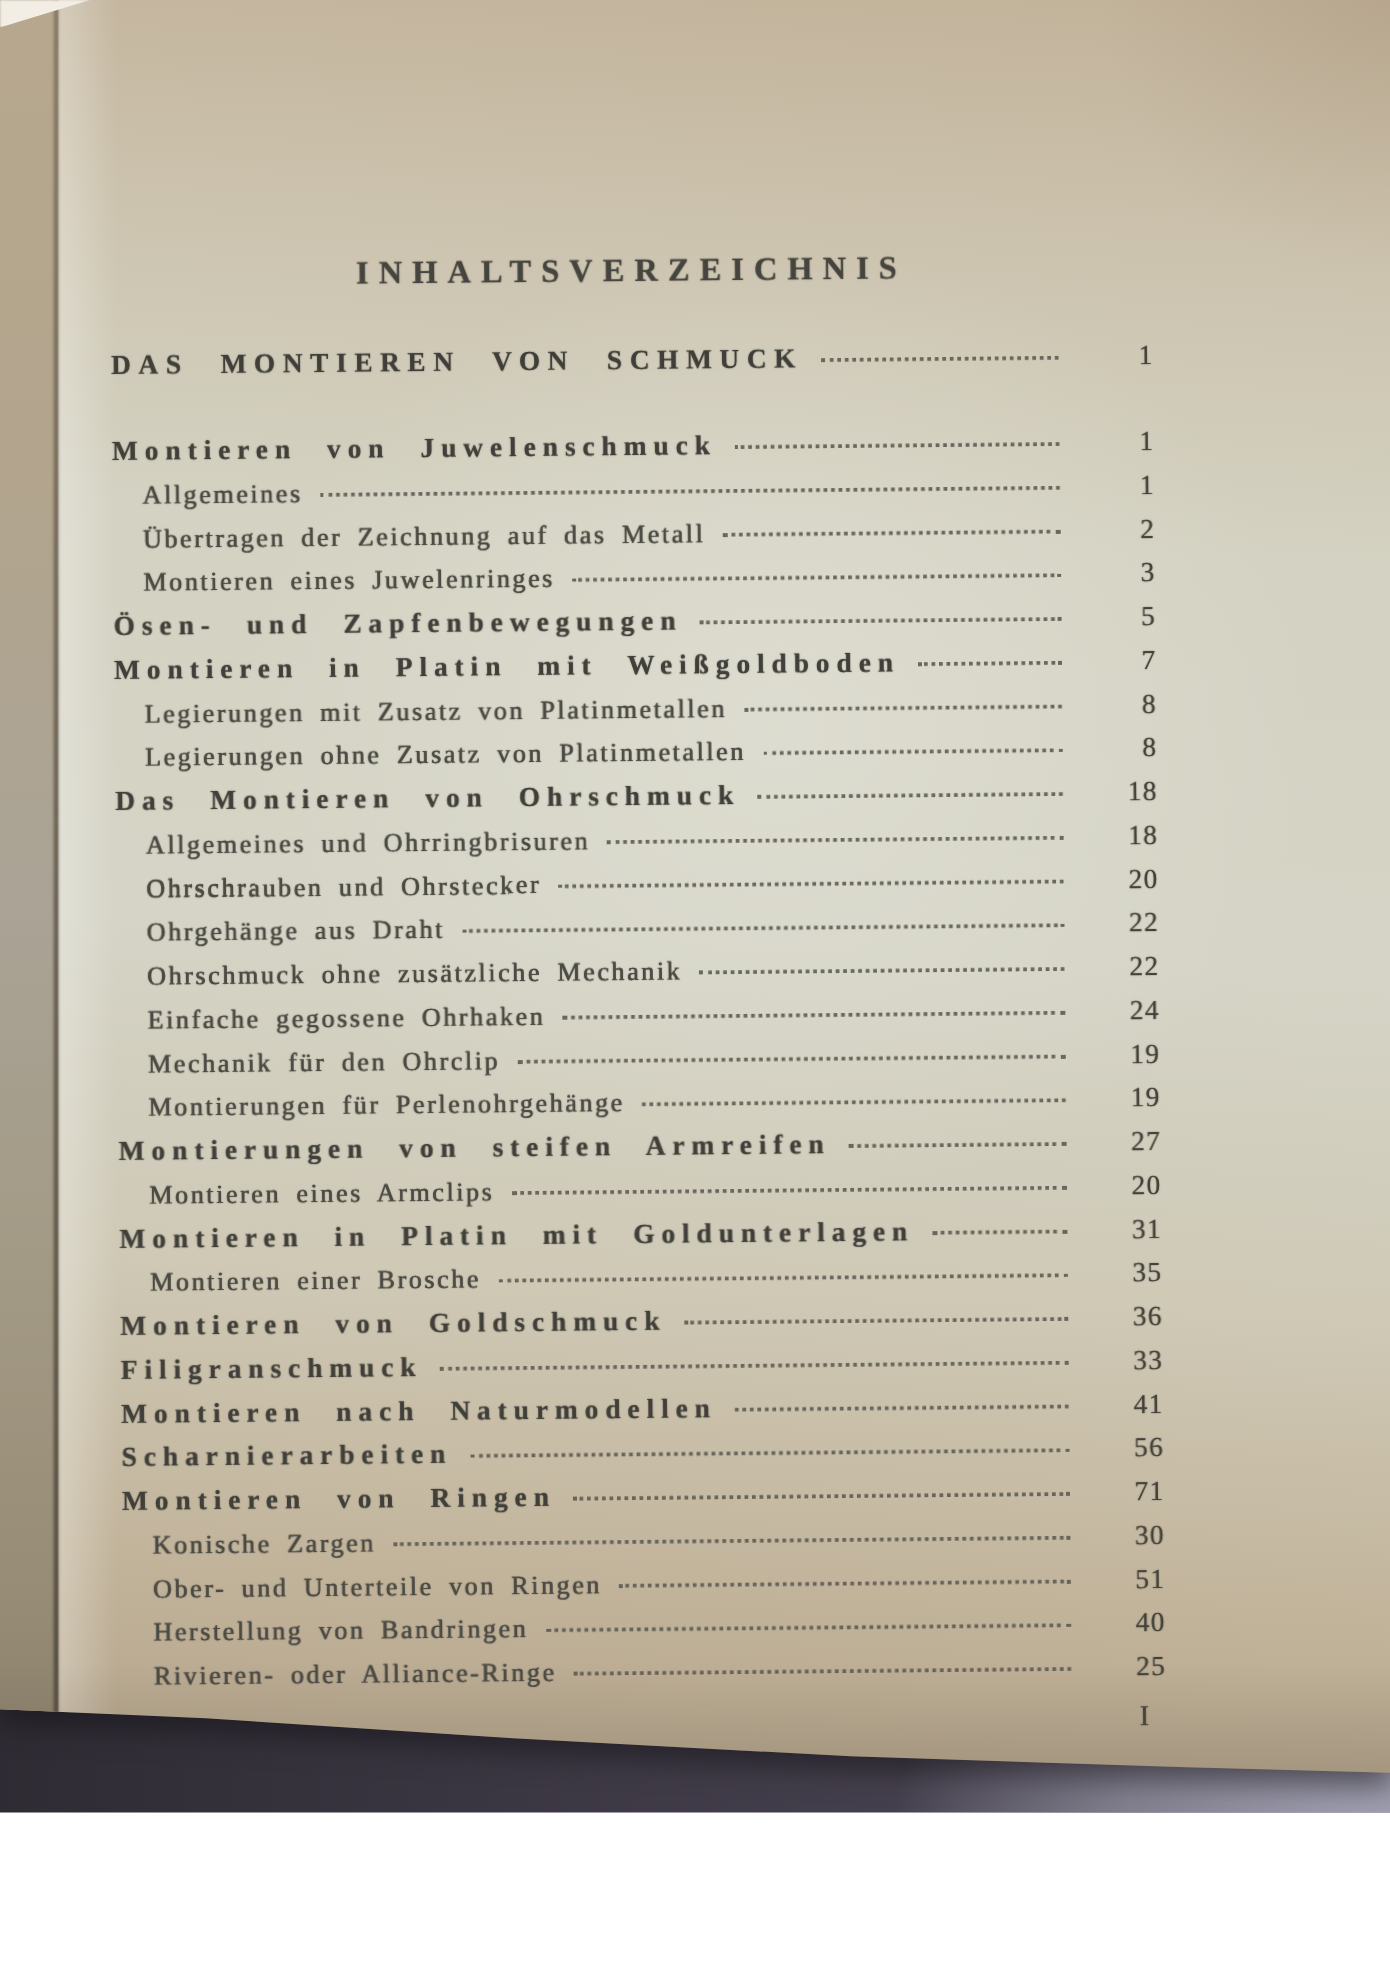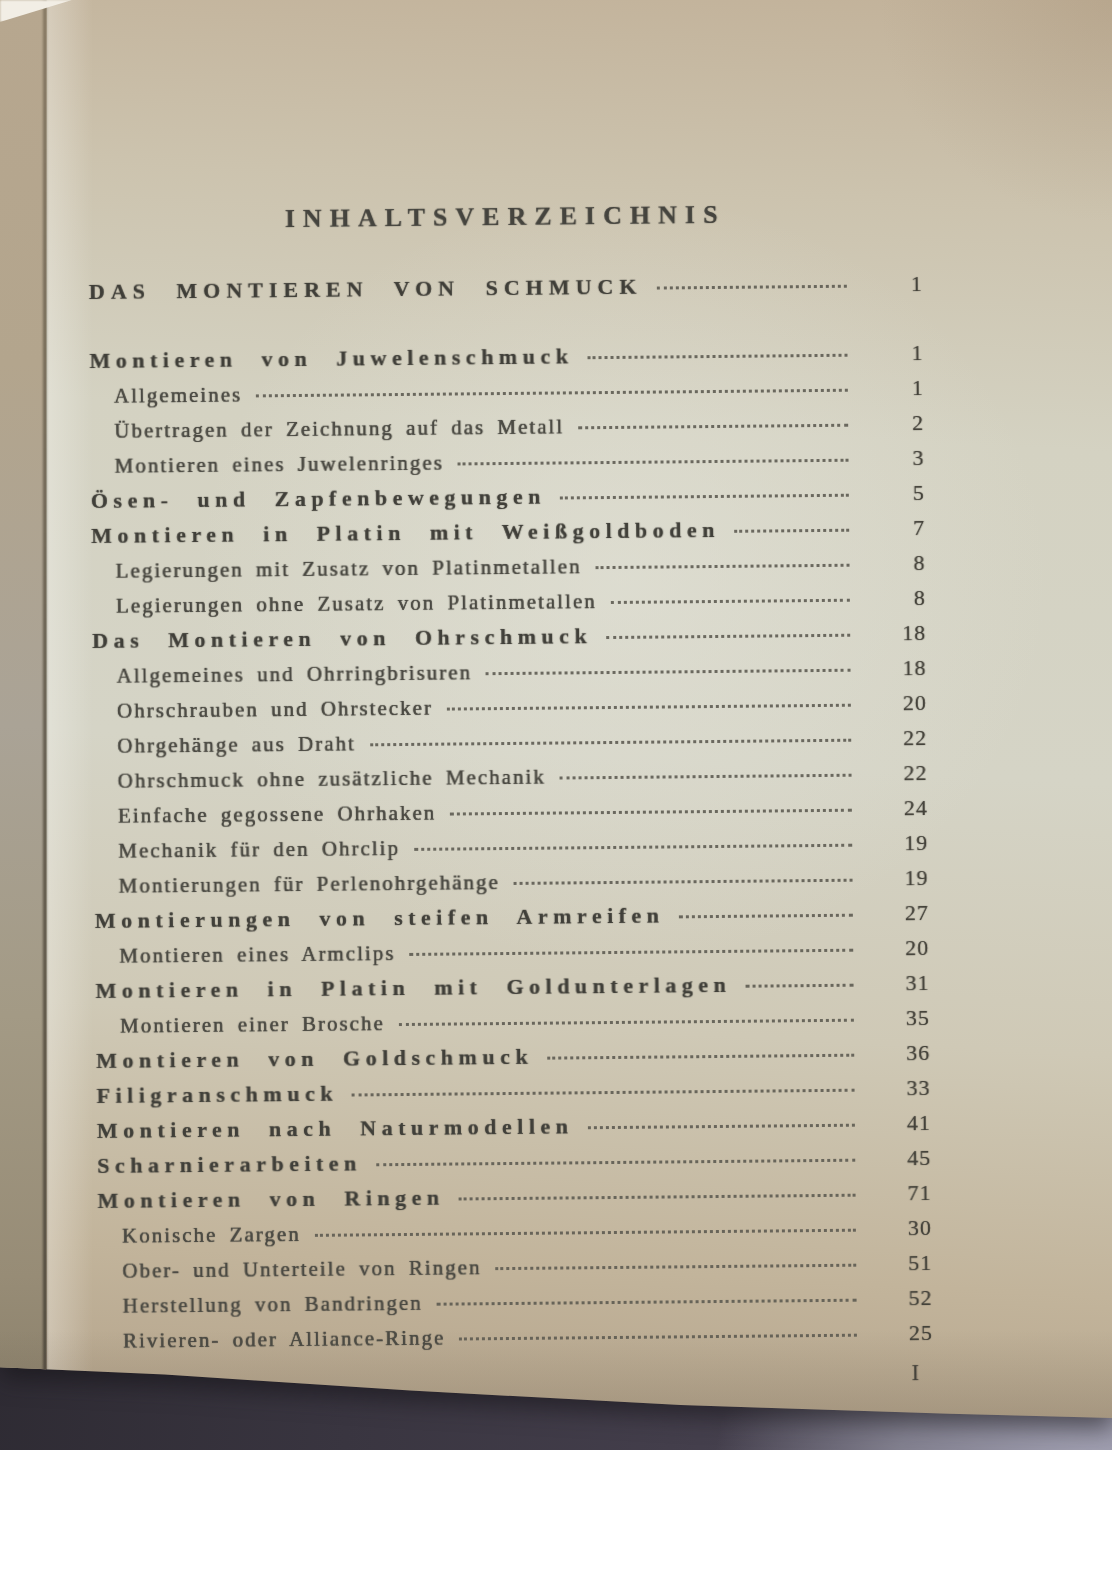--- a/index.html
+++ b/index.html
@@ -230,41 +230,41 @@
               <span class="pagenum">33</span>
             </div>
             <div class="row main">
               <span class="label">Montieren nach Naturmodellen</span>
               <span class="dots"></span>
               <span class="pagenum">41</span>
             </div>
             <div class="row main">
               <span class="label">Scharnierarbeiten</span>
               <span class="dots"></span>
-              <span class="pagenum">45</span>
+              <span class="pagenum">56</span>
             </div>
             <div class="row main">
               <span class="label">Montieren von Ringen</span>
               <span class="dots"></span>
               <span class="pagenum">71</span>
             </div>
             <div class="row sub">
               <span class="label">Konische Zargen</span>
               <span class="dots"></span>
               <span class="pagenum">30</span>
             </div>
             <div class="row sub">
               <span class="label">Ober- und Unterteile von Ringen</span>
               <span class="dots"></span>
               <span class="pagenum">51</span>
             </div>
             <div class="row sub">
               <span class="label">Herstellung von Bandringen</span>
               <span class="dots"></span>
-              <span class="pagenum">52</span>
+              <span class="pagenum">40</span>
             </div>
             <div class="row sub">
               <span class="label">Rivieren- oder Alliance-Ringe</span>
               <span class="dots"></span>
               <span class="pagenum">25</span>
             </div>
           </div>
 
         <div class="page-marker-row">I</div>
       </div>

